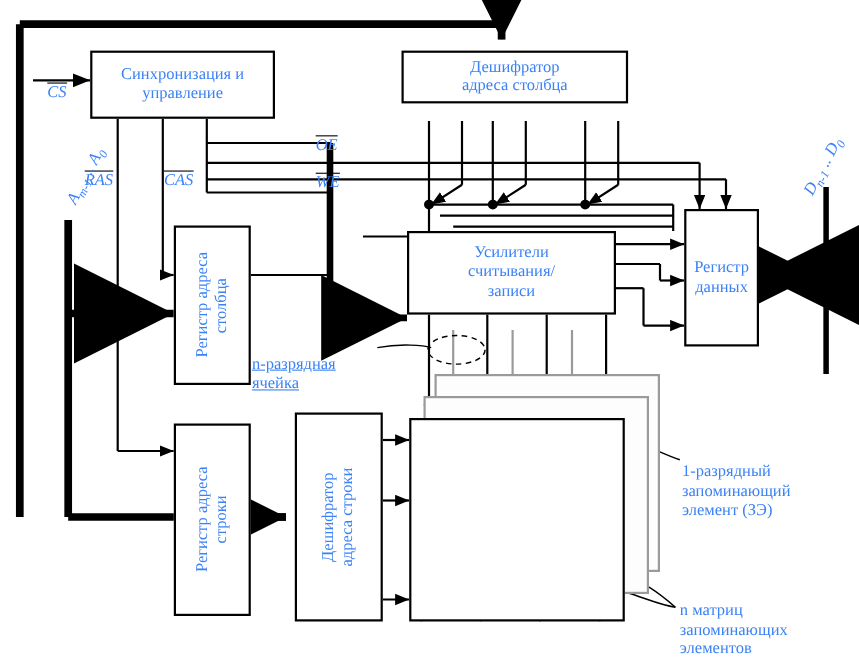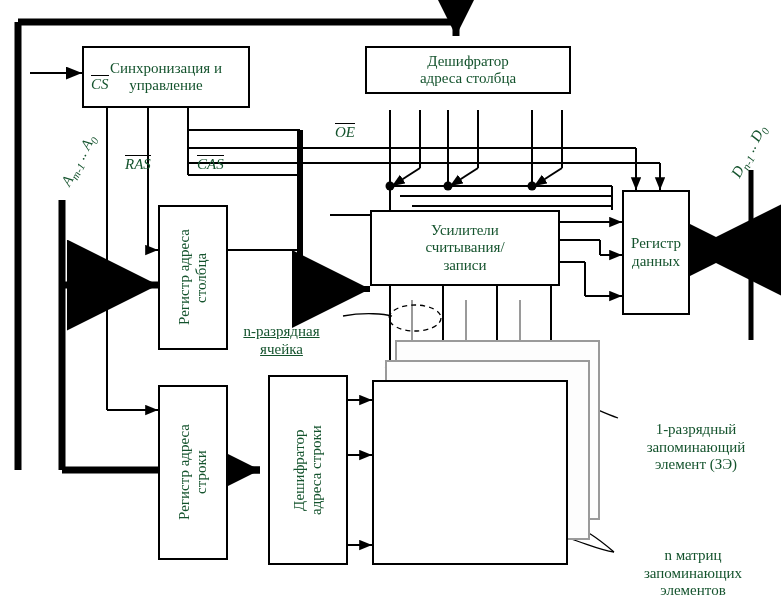--- a/index.html
+++ b/index.html
@@ -6,21 +6,21 @@
     margin: 0;
     padding: 0;
     background: #ffffff;
   }
   #root {
     position: relative;
     width: 781px;
     height: 597px;
     background: #ffffff;
     font-family: "Liberation Serif", serif;
-    color: #14532d;
+    color: #3b82f6;
     overflow: hidden;
   }
   .box {
     position: absolute;
     border: 2px solid #000;
     background: #ffffff;
     box-sizing: border-box;
     display: flex;
     align-items: center;
     justify-content: center;
@@ -37,21 +37,20 @@
     position: absolute;
     font-size: 15px;
     line-height: 1.15;
     white-space: pre;
     font-style: italic;
   }
   .over {
     border-top: 1.5px solid #000;
     padding-top: 0px;
     display: inline-block;
-    margin-left: 48px;
   }
   .sub {
     font-size: 11px;
     vertical-align: sub;
   }
   svg.layer {
     position: absolute;
     left: 0;
     top: 0;
     width: 781px;
@@ -65,21 +64,21 @@
     box-sizing: border-box;
   }
   .matrix.ghost {
     border-color: #9a9a9a;
     background: #fdfdfd;
   }
   .callout {
     position: absolute;
     font-size: 15px;
     line-height: 1.15;
-    text-align: center;
+    text-align: left;
     white-space: pre-line;
   }
 </style>
 </head>
 <body>
 
 <div id="root">
 
   <svg class="layer" viewBox="0 0 781 597">
     <defs>
@@ -293,20 +292,23 @@
   </div>
 
   <div class="lbl" style="left:134px; top:138px;">
     <span class="over">CAS</span>
   </div>
 
   <div class="lbl" style="left:272px; top:106px;">
     <span class="over">OE</span>
   </div>
 
+  <div class="lbl" style="left:272px; top:140px;">
+    <span class="over">WE</span>
+  </div>
 
   <div class="lbl" style="left:36px; top:186px; transform:rotate(-62deg); transform-origin:left top;">
     <span>A</span><span class="sub">m-1</span><span> .. </span><span>A</span><span class="sub">0</span>
   </div>
 
   <div class="lbl" style="left:706px; top:178px; transform:rotate(-62deg); transform-origin:left top;">
     <span>D</span><span class="sub">n-1</span><span> .. </span><span>D</span><span class="sub">0</span>
   </div>
 
   <div class="callout" style="left:229px; top:306px; width:105px; text-decoration:underline;">

